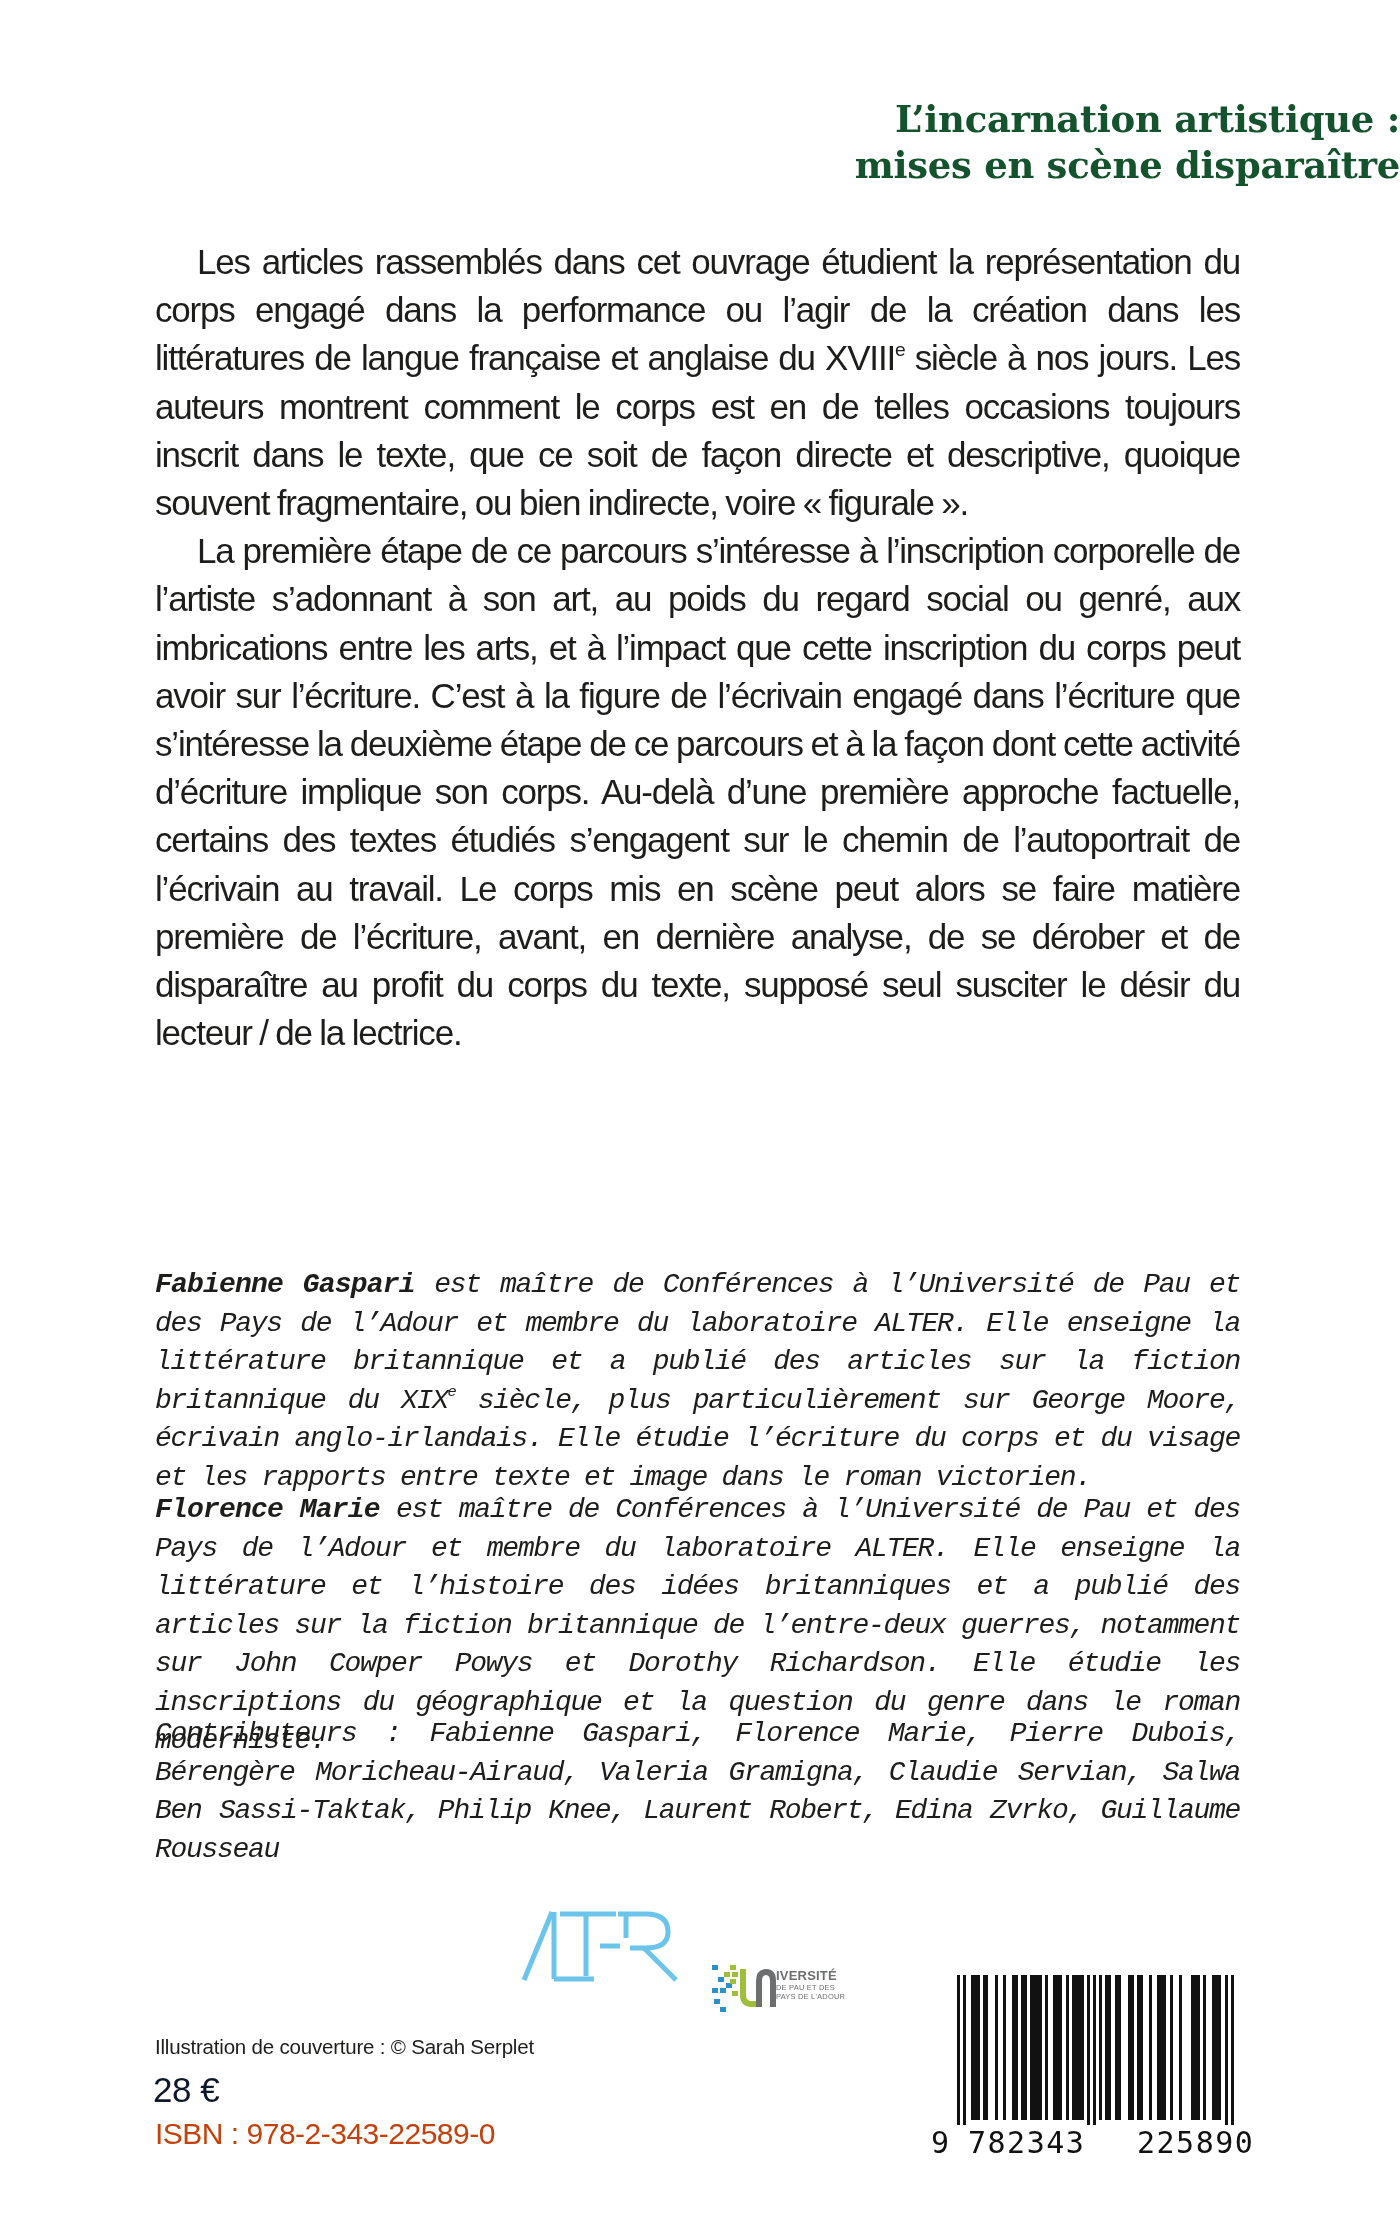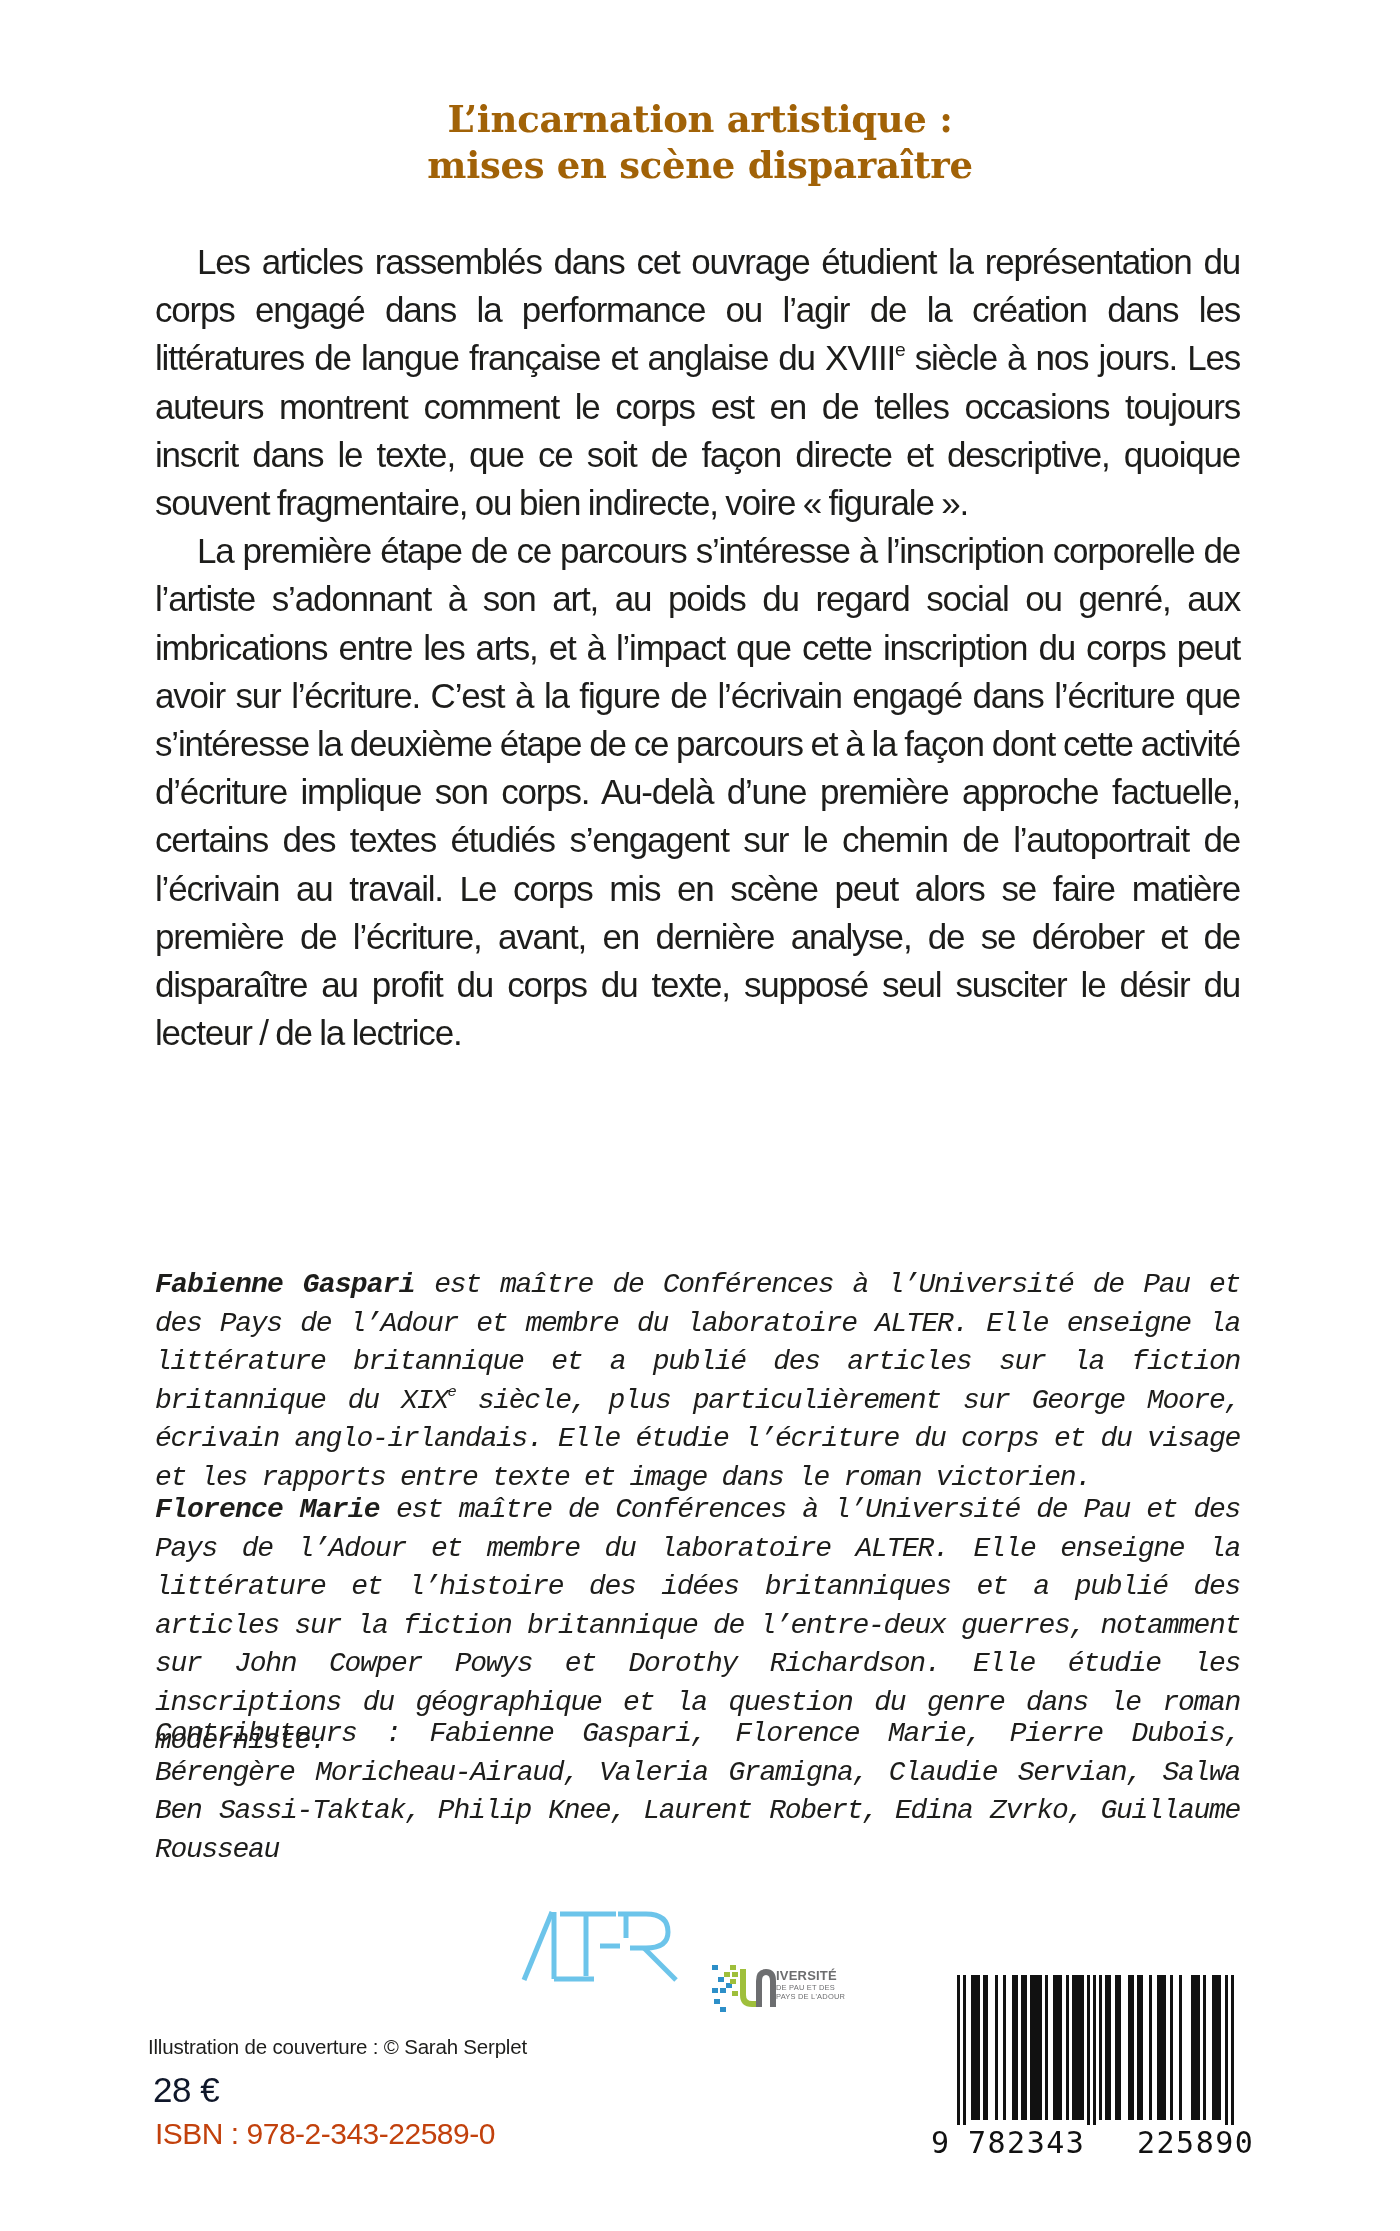--- a/index.html
+++ b/index.html
@@ -1,20 +1,20 @@
 <!DOCTYPE html>
 <html><head>
   <meta charset="utf-8">
   <style>
     html, body { margin: 0; padding: 0; background: #ffffff; }
     body { width: 1400px; height: 2231px; position: relative; overflow: hidden; color: #1d1d1b; }
     .title {
-      position: absolute; left: 0; top: 96px; width: 1400px; text-align: center;
+      position: absolute; left: 0; top: 96px; width: 1400px; text-align: right;
       font-family: "DejaVu Serif", serif; font-weight: bold; font-size: 37px;
-      color: #a16207; line-height: 46px; letter-spacing: -0.3px;
+      color: #14532d; line-height: 46px; letter-spacing: -0.3px;
     }
     .title div { white-space: nowrap; }
     .summary {
       position: absolute; left: 155px; top: 238px; width: 1085px;
       font-family: "Liberation Sans", sans-serif; font-size: 35px; line-height: 48.2px;
       text-align: justify; letter-spacing: -1.2px; word-spacing: -1px;
     }
     .summary p { margin: 0; text-indent: 42px; }
     .summary sup, .bio sup { font-size: 55%; vertical-align: 0.75em; line-height: 0; }
     .bio {
@@ -26,21 +26,21 @@
     .bio b { font-weight: bold; letter-spacing: -0.8px; }
     #bio1 { top: 1266px; }
     #bio2 { top: 1491px; }
     #contrib { top: 1715px; }
     .logo-alter { position: absolute; left: 520px; top: 1908px; width: 160px; height: 74px; }
     .logo-univ { position: absolute; left: 710px; top: 1945px; width: 160px; height: 56px; margin-top: 16px; }
     .univ-text { position: absolute; left: 66px; top: 8px; font-family: "Liberation Sans", sans-serif; color: #6d6e70; }
     .univ-big { font-size: 13px; font-weight: bold; letter-spacing: 0.2px; line-height: 14px; }
     .univ-small { font-size: 7.5px; line-height: 9px; letter-spacing: 0.2px; }
     .credit {
-      position: absolute; left: 148px; top: 2035px; font-family: "Liberation Sans", sans-serif;
+      position: absolute; left: 155px; top: 2035px; font-family: "Liberation Sans", sans-serif;
       font-size: 20.5px; color: #1d1d1b; letter-spacing: -0.2px;
     }
     .price {
       position: absolute; left: 153px; top: 2070px; font-family: "Liberation Sans", sans-serif;
       font-size: 35px; color: #0f172a; letter-spacing: -0.5px;
     }
     .isbn {
       position: absolute; left: 155px; top: 2117px; font-family: "Liberation Sans", sans-serif;
       font-size: 30px; color: #c2410c; letter-spacing: -0.5px;
     }

